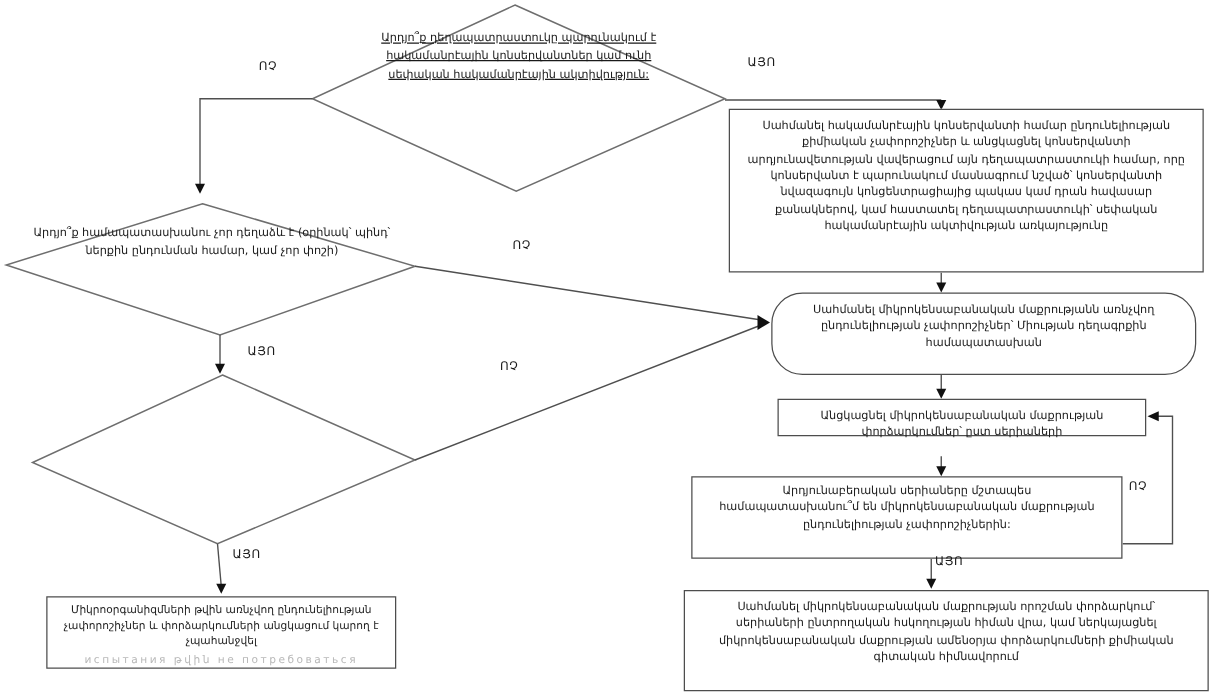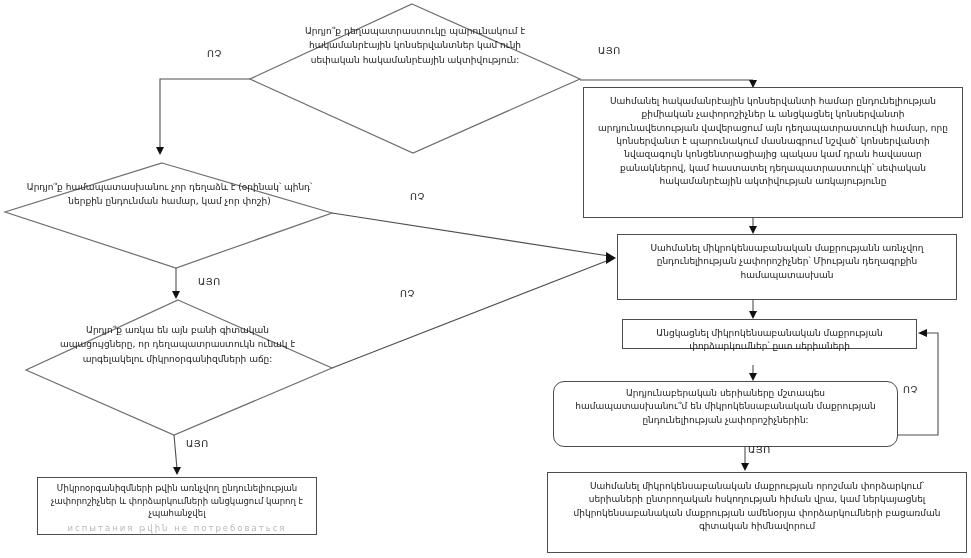--- a/index.html
+++ b/index.html
@@ -62,44 +62,43 @@
     <polyline class="conn" points="898,435 938,435 938,333 925,333"></polyline>
     <polygon class="ah" points="927,329 927,337 918,333"></polygon>
 
     <polyline class="conn" points="745,447 745,465"></polyline>
     <polygon class="ah" points="741,463 749,463 745,471"></polygon>
 
     <polyline class="conn" points="174,435 177,469"></polyline>
     <polygon class="ah" points="173,467 181,467 177,475"></polygon>
   </svg>
 
-  <div class="dtext" style="left:290px;top:24px;width:250px;">Արդյո՞ք դեղապատրաստուկը պարունակում է հակամանրէային կոնսերվանտներ կամ ունի սեփական հակամանրէային ակտիվություն:</div>
+  <div class="dtext" style="left:290px;top:24px;width:250px;text-decoration:underline;">Արդյո՞ք դեղապատրաստուկը պարունակում է հակամանրէային կոնսերվանտներ կամ ունի սեփական հակամանրէային ակտիվություն:</div>
 
   <div class="dtext" style="left:22px;top:180px;width:295px;">Արդյո՞ք համապատասխանու չոր դեղաձև է (օրինակ՝ պինդ՝ ներքին ընդունման համար, կամ չոր փոշի)</div>
 
-  <div class="dtext" style="left:50px;top:323px;width:255px;">Արդյո՞ք առկա են այն բանի գիտական ապացույցները, որ դեղապատրաստուկն ունակ է արգելակելու միկրոօրգանիզմների աճը:</div>
 
   <div class="box" style="left:583px;top:87px;width:380px;height:131px;padding:7px 14px 0;">
     <span>Սահմանել հակամանրէային կոնսերվանտի համար ընդունելիության քիմիական չափորոշիչներ և անցկացնել կոնսերվանտի արդյունավետության վավերացում այն դեղապատրաստուկի համար, որը կոնսերվանտ է պարունակում մասնագրում նշված՝ կոնսերվանտի նվազագույն կոնցենտրացիայից պակաս կամ դրան հավասար քանակներով, կամ հաստատել դեղապատրաստուկի՝ սեփական հակամանրէային ակտիվության առկայությունը</span>
   </div>
 
-  <div class="box" style="left:617px;top:234px;width:340px;height:66px;padding:7px 18px 0;">
+  <div class="box" style="left:617px;top:234px;width:340px;height:66px;padding:7px 18px 0;border-radius:25px;">
     <span>Սահմանել միկրոկենսաբանական մաքրությանն առնչվող ընդունելիության չափորոշիչներ՝ Միության դեղագրքին համապատասխան</span>
   </div>
 
   <div class="box" style="left:622px;top:319px;width:295px;height:30px;padding:7px 24px 0;">
     <span>Անցկացնել միկրոկենսաբանական մաքրության փորձարկումներ՝ ըստ սերիաների</span>
   </div>
 
-  <div class="box" style="left:553px;top:381px;width:345px;height:66px;padding:5px 16px 0;border-radius:11px;">
+  <div class="box" style="left:553px;top:381px;width:345px;height:66px;padding:5px 16px 0;">
     <span>Արդյունաբերական սերիաները մշտապես համապատասխանու՞մ են միկրոկենսաբանական մաքրության ընդունելիության չափորոշիչներին:</span>
   </div>
 
   <div class="box" style="left:547px;top:472px;width:420px;height:81px;padding:7px 18px 0;">
-    <span>Սահմանել միկրոկենսաբանական մաքրության որոշման փորձարկում՝ սերիաների ընտրողական հսկողության հիման վրա, կամ ներկայացնել միկրոկենսաբանական մաքրության ամենօրյա փորձարկումների բացառման գիտական հիմնավորում</span>
+    <span>Սահմանել միկրոկենսաբանական մաքրության որոշման փորձարկում՝ սերիաների ընտրողական հսկողության հիման վրա, կամ ներկայացնել միկրոկենսաբանական մաքրության ամենօրյա փորձարկումների քիմիական գիտական հիմնավորում</span>
   </div>
 
   <div class="box" style="left:37px;top:477px;width:280px;height:58px;padding:4px 10px 0;font-size:8.5px;">
     <span>Միկրոօրգանիզմների թվին առնչվող ընդունելիության չափորոշիչներ և փորձարկումների անցկացում կարող է չպահանջվել</span>
     <span class="faint-note">испытания թվին не потребоваться</span>
   </div>
 
   <span class="edge-label" style="left:207px;top:48px;">ՈՉ</span>
   <span class="edge-label" style="left:598px;top:45px;">ԱՅՈ</span>
   <span class="edge-label" style="left:410px;top:191px;">ՈՉ</span>

